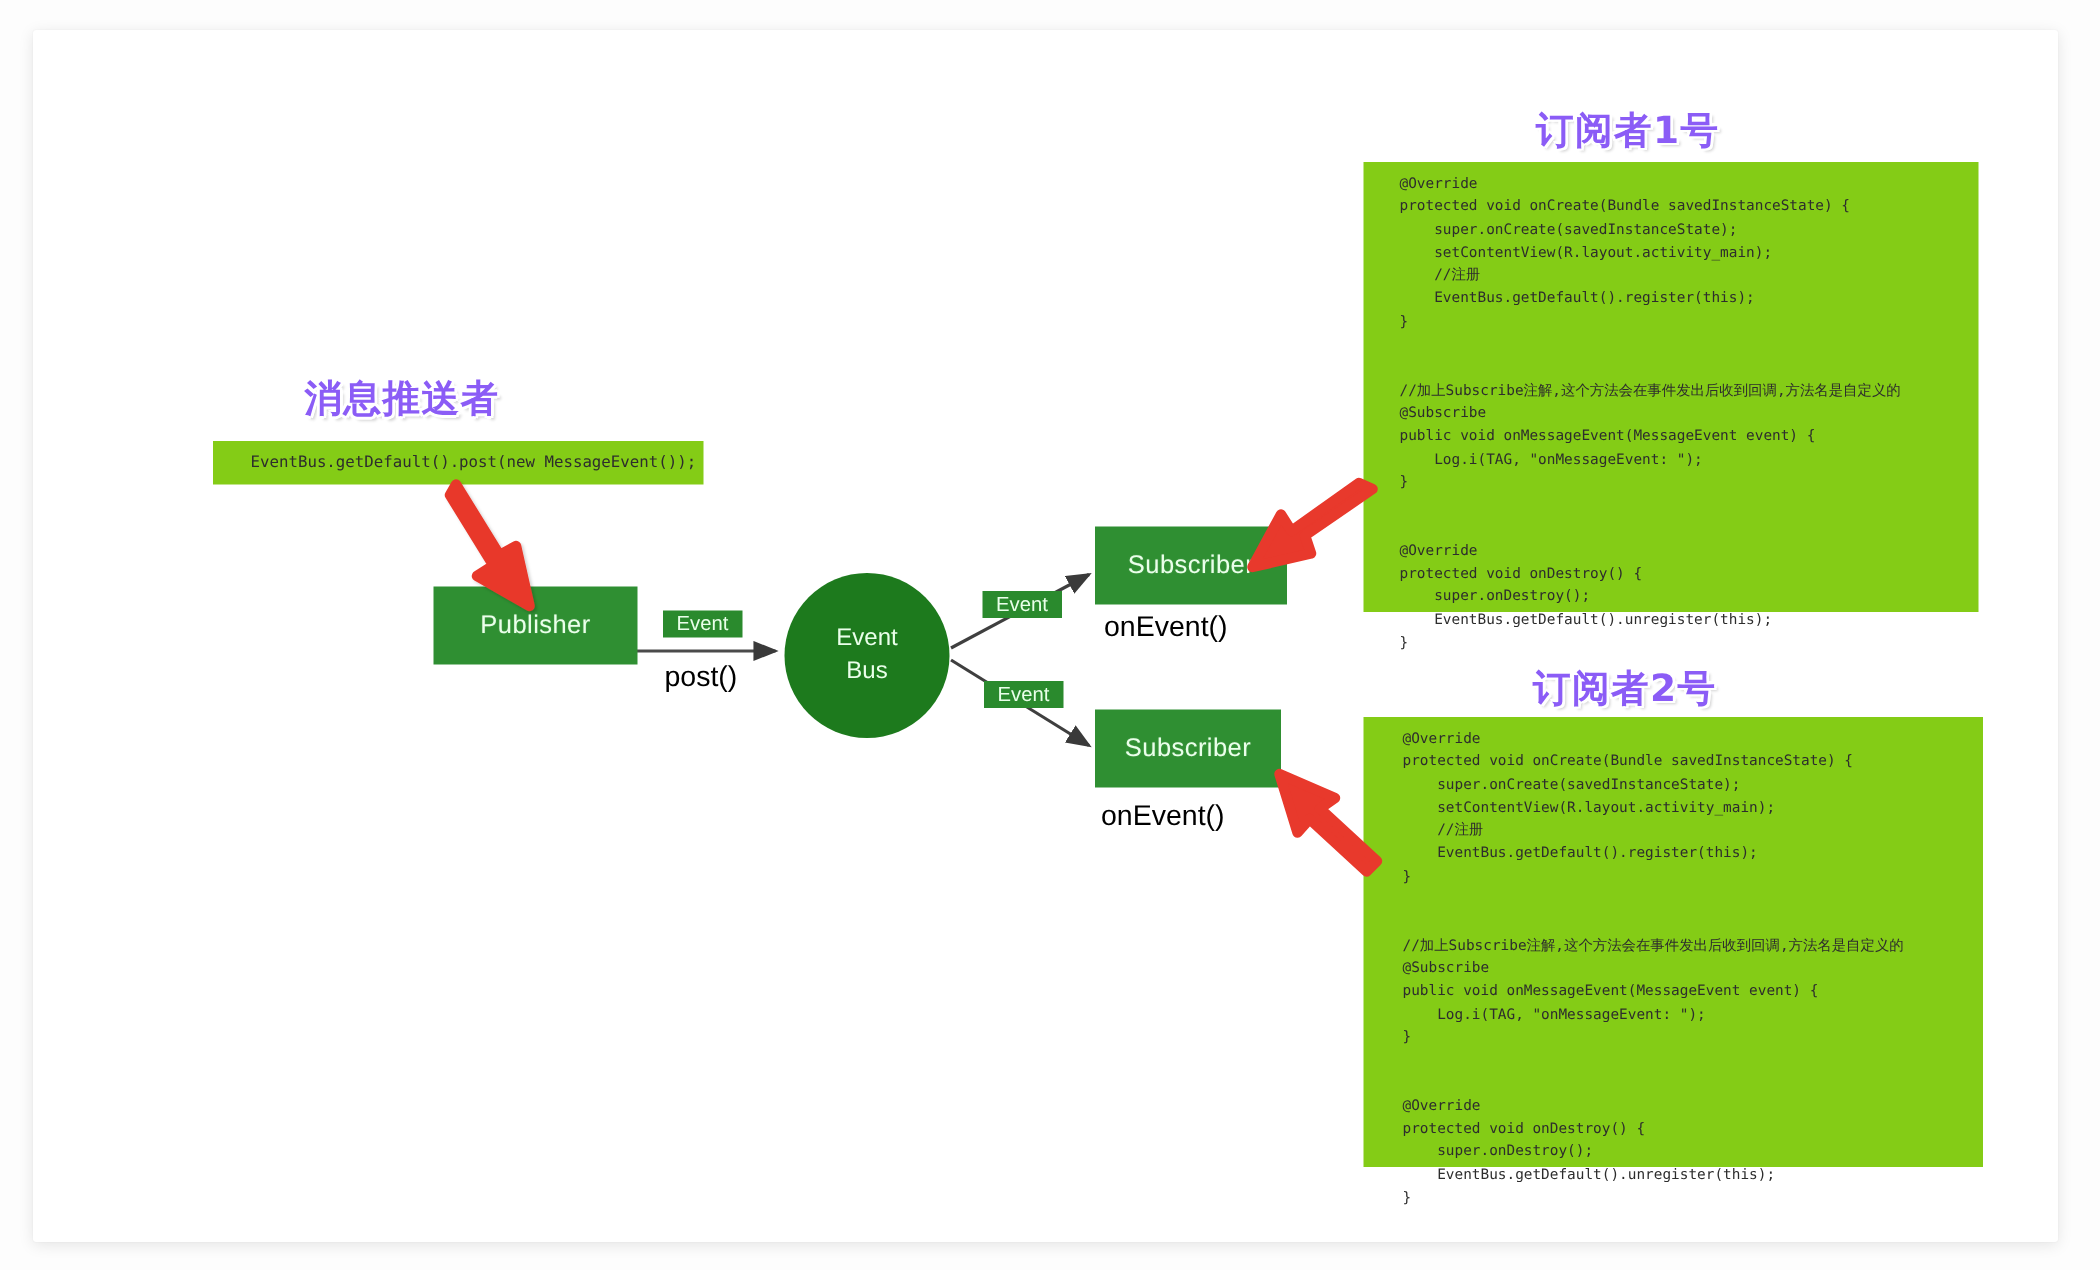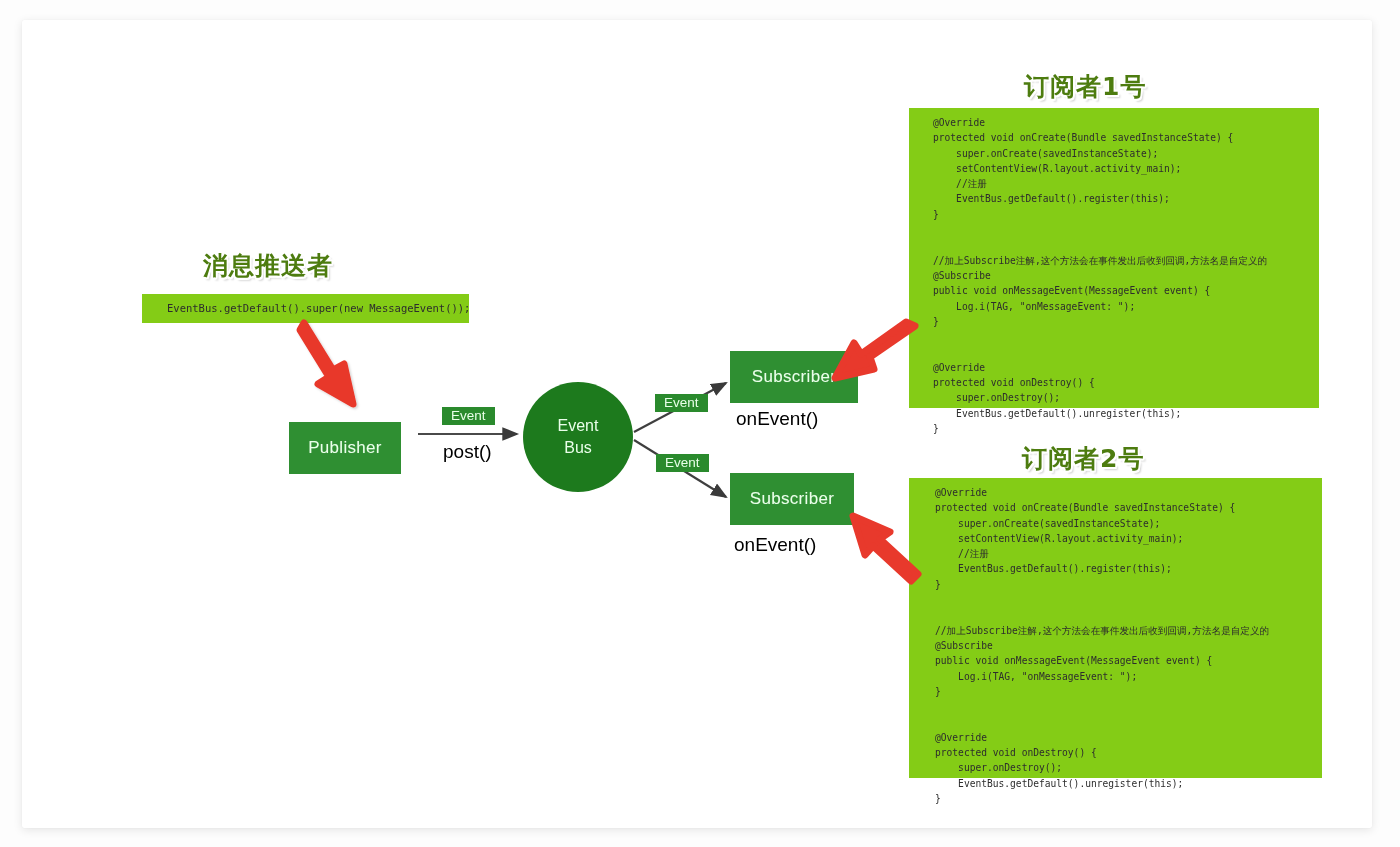--- a/index.html
+++ b/index.html
@@ -31,21 +31,21 @@
     background: #ffffff;
     box-shadow: 0 2px 10px rgba(0,0,0,0.10), 0 0 1px rgba(0,0,0,0.08);
     border-radius: 2px;
   }
 
   
   .cn-title {
     position: absolute;
     font-family: "DejaVu Sans", "Liberation Sans", sans-serif;
     font-weight: bold;
-    color: #4d7c0f;
+    color: #8b5cf6;
     letter-spacing: 1px;
     white-space: nowrap;
     text-shadow:
       -1.6px -1.6px 0 #ffffff,
        1.6px -1.6px 0 #ffffff,
       -1.6px  1.6px 0 #ffffff,
        1.6px  1.6px 0 #ffffff,
        0 -1.8px 0 #ffffff,
        0  1.8px 0 #ffffff,
       -1.8px 0 0 #ffffff,
@@ -90,21 +90,21 @@
     background: #2f8f32;
     color: #eaffea;
     display: flex;
     align-items: center;
     justify-content: center;
     font-size: 17px;
     letter-spacing: 0.3px;
     box-sizing: border-box;
     text-shadow: 0 0 1px rgba(255,255,255,0.25);
   }
-  #node-publisher { left: 267px; top: 402px; width: 112px; height: 52px; }
+  #node-publisher { left: 267px; top: 371px; width: 136px; height: 52px; }
   #node-sub1      { left: 708px; top: 331px; width: 128px; height: 52px; }
   #node-sub2      { left: 708px; top: 453px; width: 124px; height: 52px; }
 
   #node-eventbus {
     position: absolute;
     left: 501px; top: 362px;
     width: 110px; height: 110px;
     border-radius: 50%;
     background: #1d7a1d;
     color: #eaffea;
@@ -191,21 +191,21 @@
     <div class="event-tag" id="tag-event-3">Event</div>
 
     <div class="method-label" id="label-post">post()</div>
     <div class="method-label" id="label-onevent-1">onEvent()</div>
     <div class="method-label" id="label-onevent-2">onEvent()</div>
 
     <div class="cn-title" id="title-publisher">消息推送者</div>
     <div class="cn-title" id="title-sub1">订阅者1号</div>
     <div class="cn-title" id="title-sub2">订阅者2号</div>
 
-    <div class="code-block" id="code-post">EventBus.getDefault().super(new MessageEvent());</div>
+    <div class="code-block" id="code-post">EventBus.getDefault().post(new MessageEvent());</div>
     <div class="code-block" id="code-sub1">@Override
 protected void onCreate(Bundle savedInstanceState) {
     super.onCreate(savedInstanceState);
     setContentView(R.layout.activity_main);
     //注册
     EventBus.getDefault().register(this);
 }
 
 
 //加上Subscribe注解,这个方法会在事件发出后收到回调,方法名是自定义的

